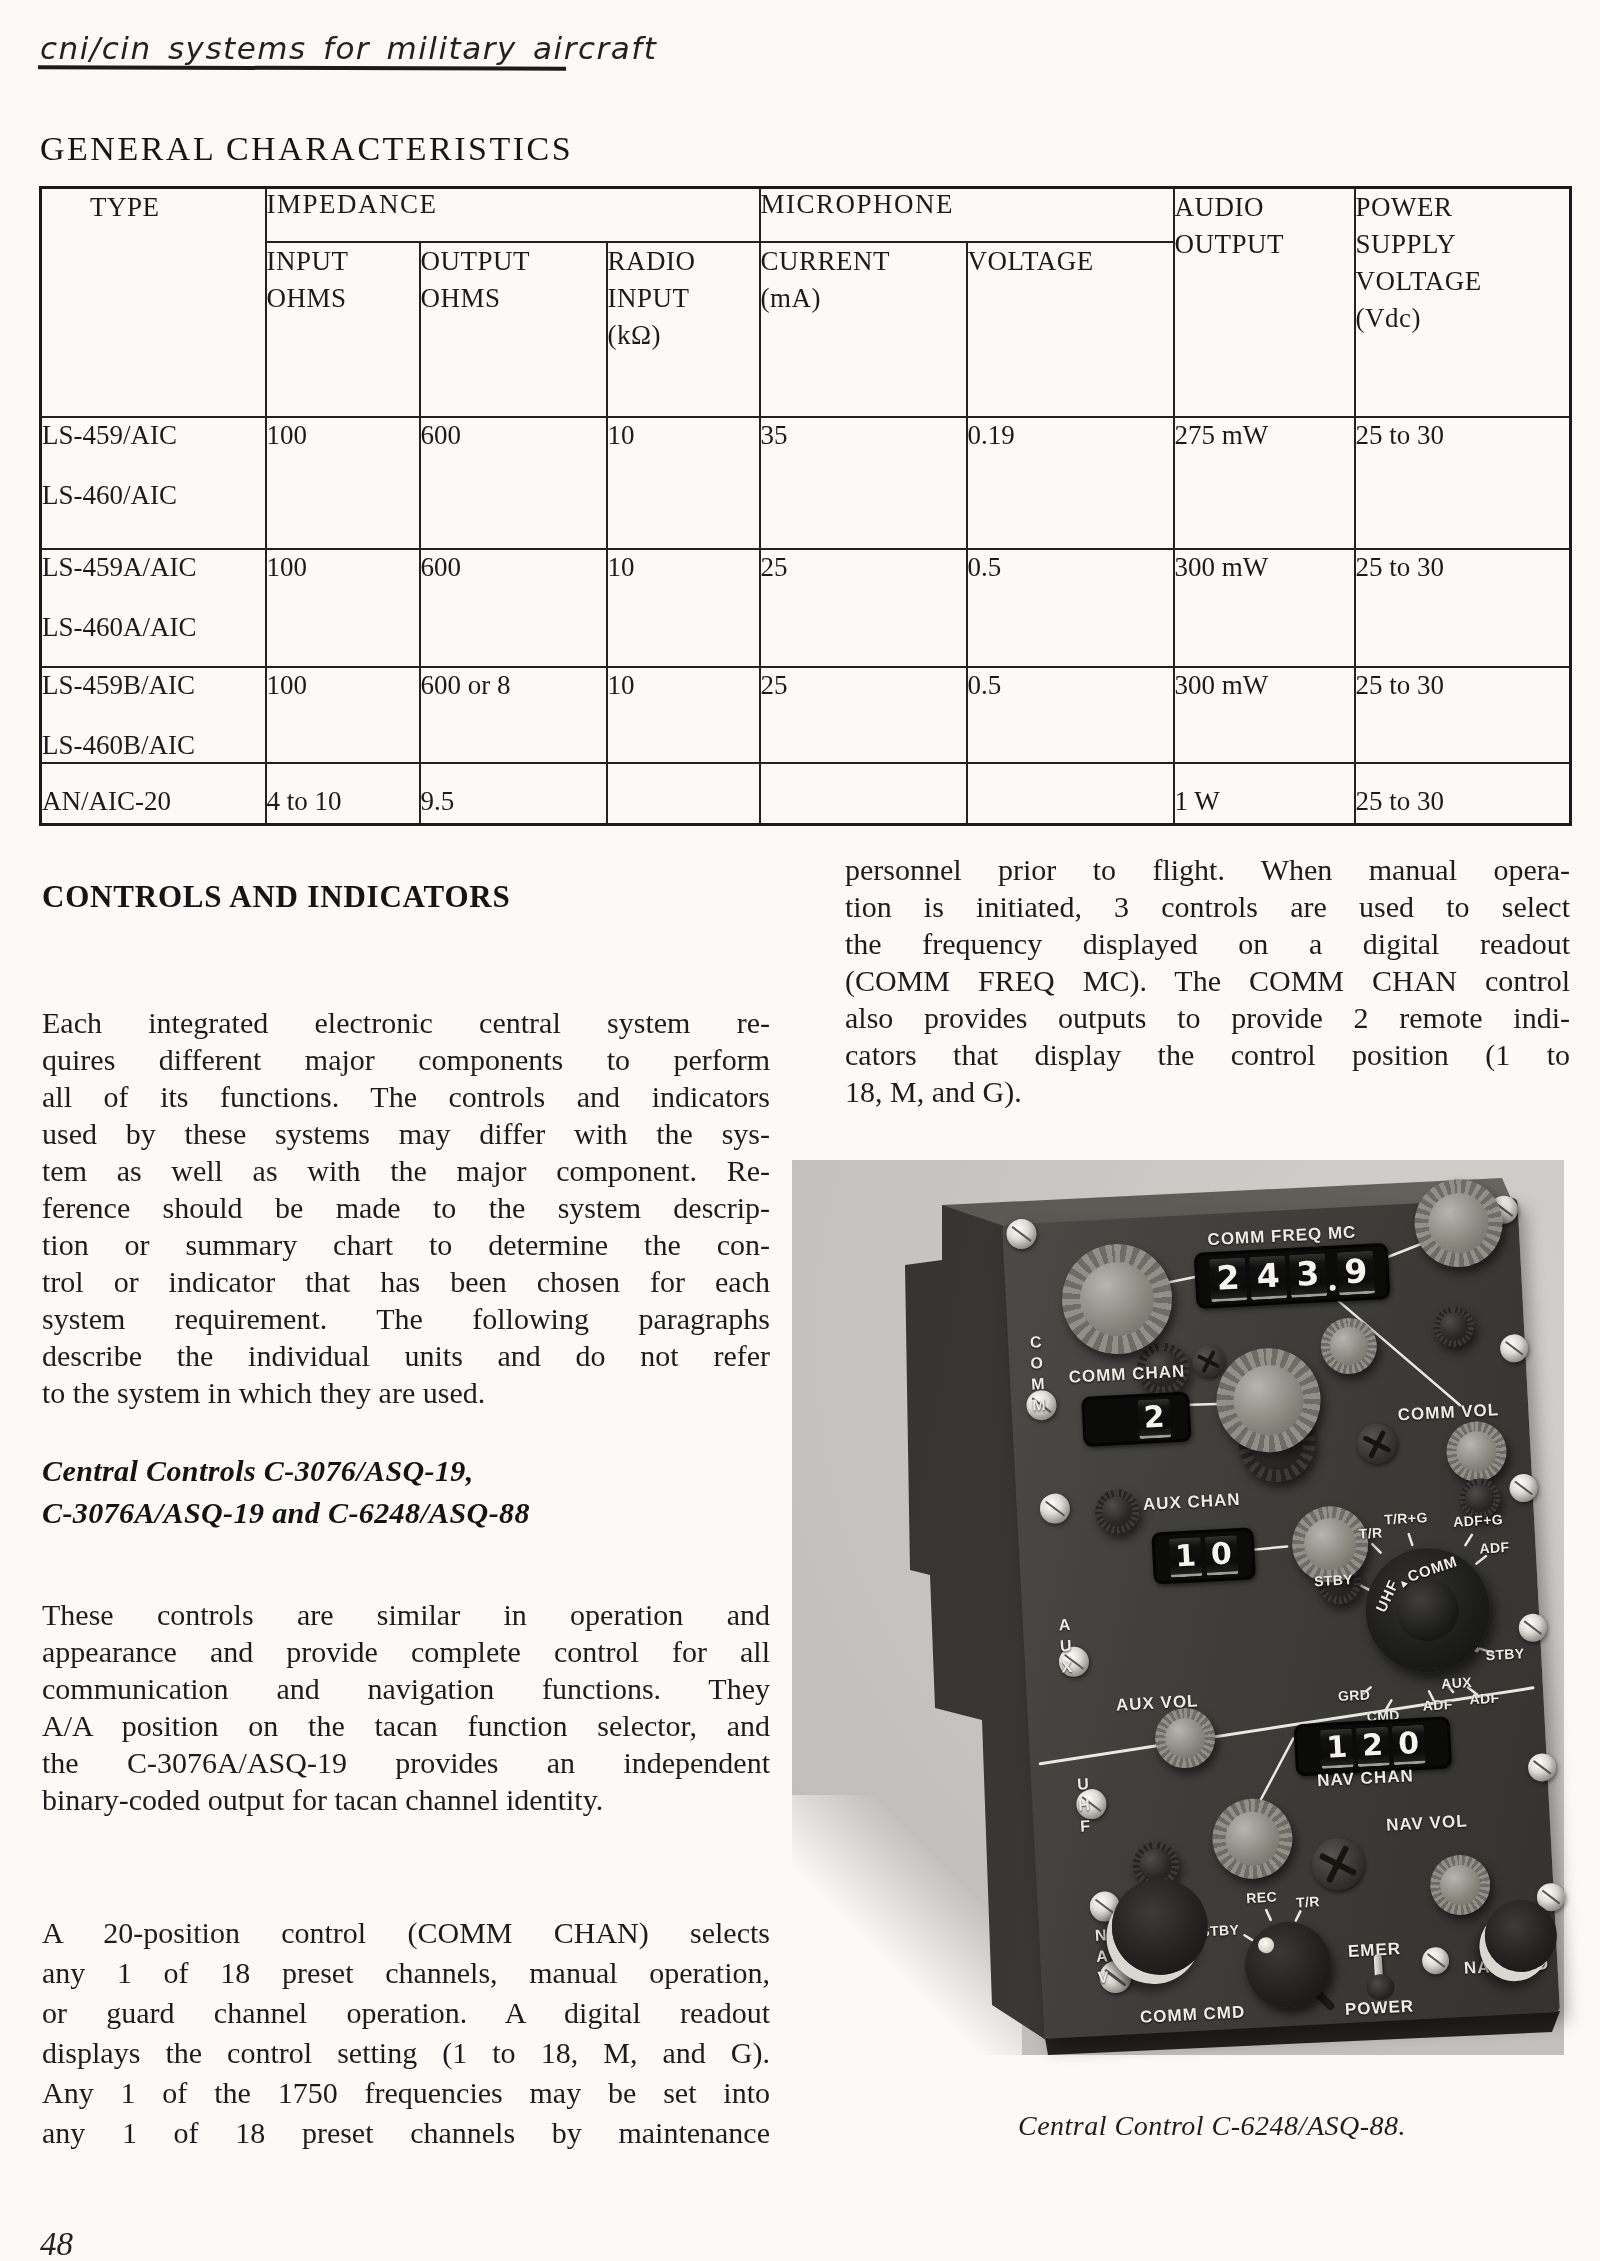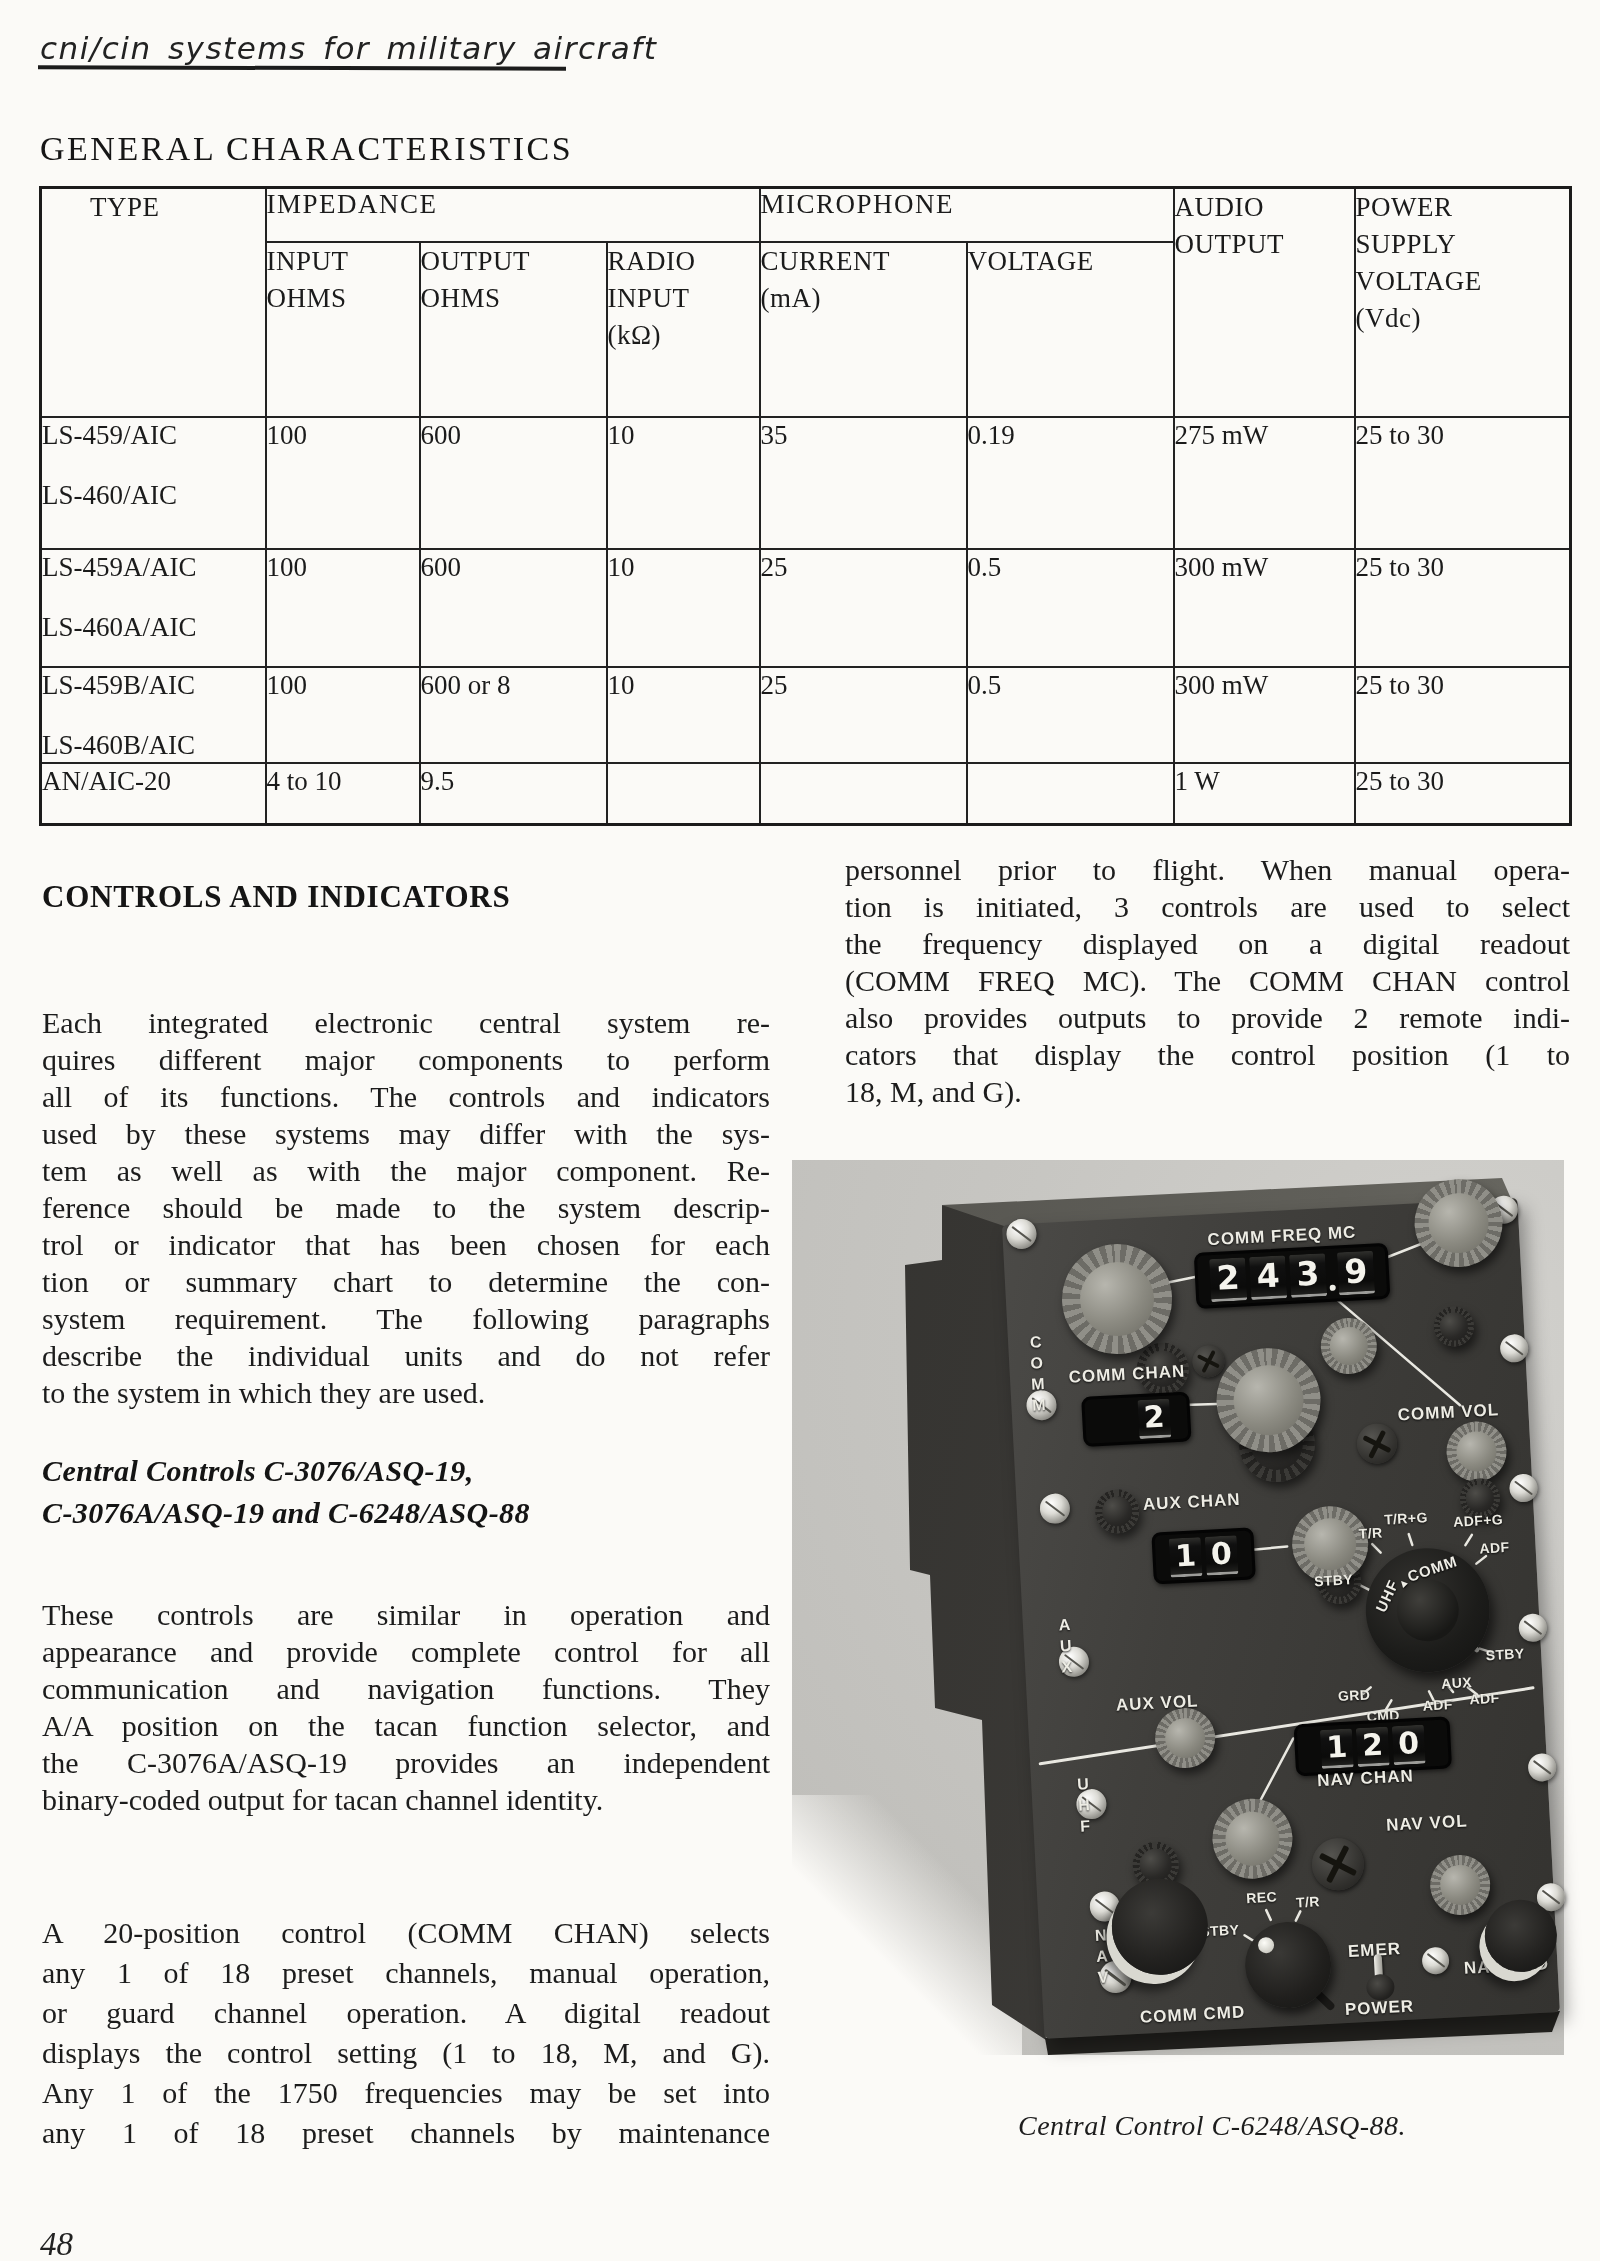--- a/index.html
+++ b/index.html
@@ -17,21 +17,21 @@
   table.spec{position:absolute;left:39px;top:186px;width:1530px;height:640px;border-collapse:collapse;
              table-layout:fixed;font-size:27px;color:#1b1b1b;border:3.5px solid #1b1b1b;}
   table.spec td,table.spec th{border:2.5px solid #222;font-weight:normal;text-align:left;
              vertical-align:top;padding:0;overflow:hidden;}
   th.gh{text-align:center;vertical-align:middle;letter-spacing:1.5px;}
   th.ch{padding:28px 4px 0 20px;white-space:pre-line;line-height:37px;letter-spacing:.5px;}
   th.rh{padding:82px 4px 0 20px;white-space:pre-line;line-height:37px;letter-spacing:.5px;}
   th.rh.type{padding-left:48px;}
   td.dc{padding:20px 0 0 20px;line-height:34px;}
   .types div + div{margin-top:26px;}
-  tr.short td.dc{padding-top:0;}
+  tr.short td.dc{padding-top:20px;}
   
   .col{line-height:37px;font-size:30px;color:#1c1c1c;}
   .just div{text-align:justify;text-align-last:justify;}
   .just div:last-child{text-align-last:left;}
   .just.jl div:last-child{text-align-last:justify;}
   .subhead{left:42px;top:1450px;width:730px;font:italic bold 30px "Liberation Serif",serif;
            line-height:42px;color:#141414;letter-spacing:.4px;}
   .p1{left:42px;top:972px;width:728px;margin-top:32px;}
   .p2{left:42px;top:1596px;width:728px;}
   .p3{left:42px;top:1913px;width:728px;line-height:40px;}
@@ -208,22 +208,22 @@
   </table>
 
 <div class="abs h-controls">CONTROLS AND INDICATORS</div>
 <div class="abs col just p1">
     <div>Each integrated electronic central system re-</div>
     <div>quires different major components to perform</div>
     <div>all of its functions.  The controls and indicators</div>
     <div>used by these systems may differ with the sys-</div>
     <div>tem as well as with the major component.  Re-</div>
     <div>ference should be made to the system descrip-</div>
+    <div>tion or summary chart to determine the con-</div>
     <div>trol or indicator that has been chosen for each</div>
-    <div>tion or summary chart to determine the con-</div>
     <div>system requirement.  The following paragraphs</div>
     <div>describe the individual units and do not refer</div>
     <div>to the system in which they are used.</div>
   </div>
 <div class="abs subhead">
     <div>Central Controls C-3076/ASQ-19,</div>
     <div>C-3076A/ASQ-19 and C-6248/ASQ-88</div>
   </div>
 <div class="abs col just p2">
     <div>These controls are similar in operation and</div>

